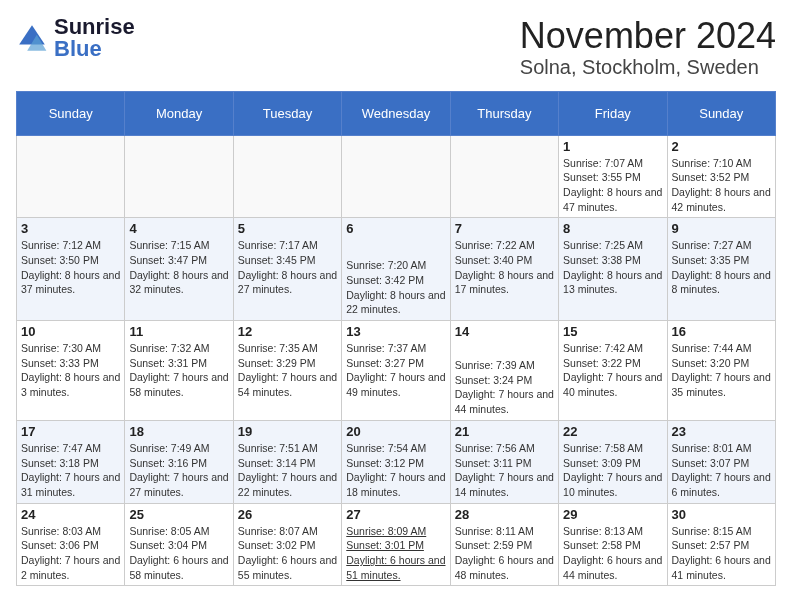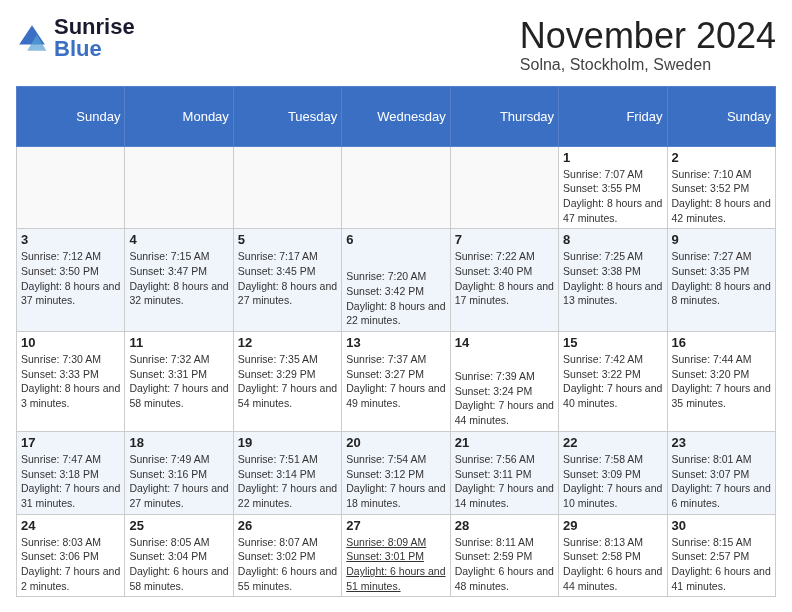--- a/index.html
+++ b/index.html
@@ -37,33 +37,33 @@
     .title-area {
       text-align: left;
     }
     .month-title {
       font-size: 36px;
       font-weight: normal;
       color: #222;
       line-height: 1.1;
     }
     .location-title {
-      font-size: 16px;
+      font-size: 20px;
       color: #444;
     }
     table {
       width: 100%;
       border-collapse: collapse;
       font-size: 11px;
     }
     thead tr th {
       background-color: #3a6fc4;
       color: white;
-      padding: 22px 4px;
-      text-align: right;
+      padding: 14px 4px;
+      text-align: center;
       font-size: 13px;
       font-weight: normal;
       border: 1px solid #5580cc;
     }
     tbody tr td {
       border: 1px solid #ccc;
       vertical-align: top;
       padding: 3px 4px;
       height: 80px;
       width: calc(100%/7);

